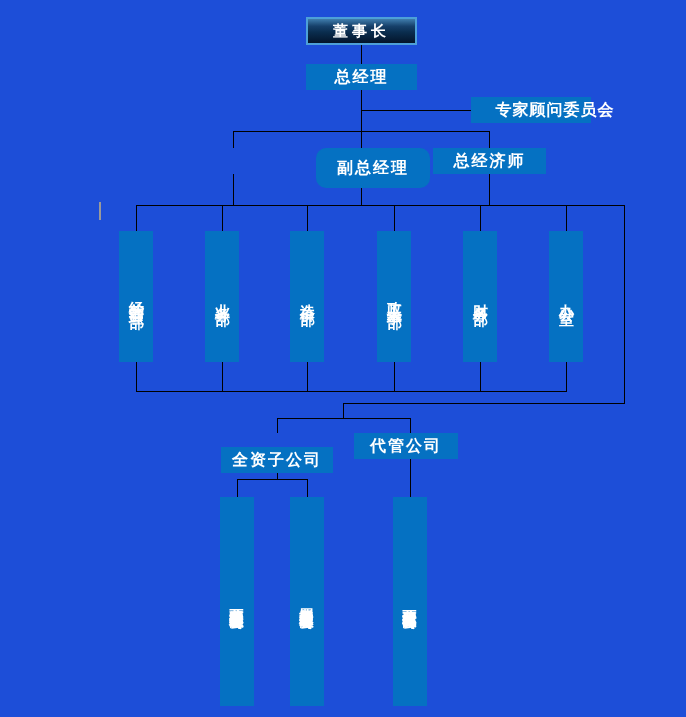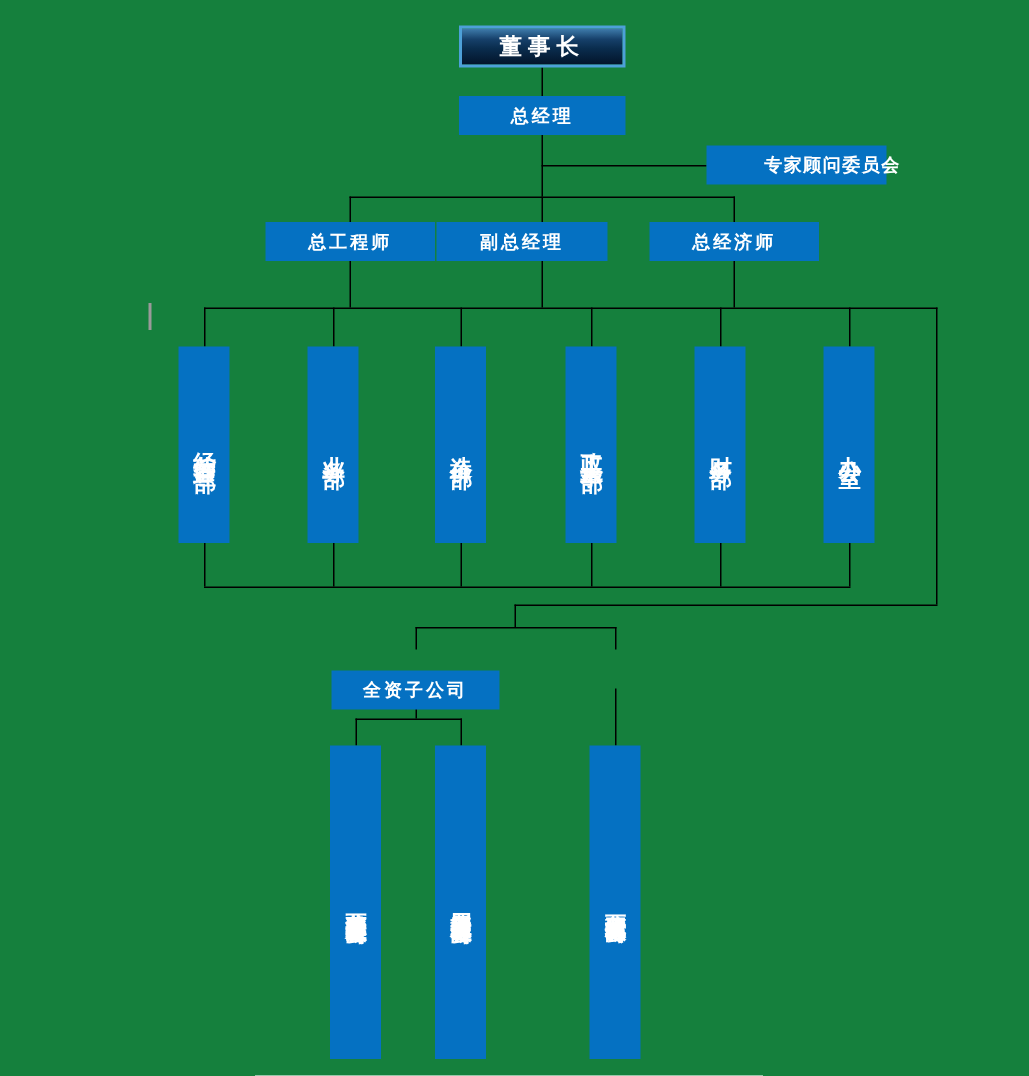--- a/index.html
+++ b/index.html
@@ -1,23 +1,23 @@
 <!DOCTYPE html>
 <html><head>
 <meta charset="utf-8">
 <style>
   html,body{margin:0;padding:0;background:#ffffff;}
   #canvas{
-    position:relative;width:686px;height:717px;background:#15803d;
+    position:relative;width:686px;height:717px;background:#1d4ed8;
     font-family:"DejaVu Sans","Liberation Sans",sans-serif;overflow:hidden;
   }
   .box{
     position:absolute;box-sizing:border-box;background:#0571c2;color:#ffffff;
     display:flex;align-items:center;justify-content:center;
-    font-weight:bold;font-size:12px;letter-spacing:2px;line-height:1;
+    font-weight:bold;font-size:16px;letter-spacing:2px;line-height:1;
     text-align:center;white-space:nowrap;
   }
   .box.chairman{
     background:linear-gradient(180deg,#3f7dad 0%,#16406a 30%,#0a2d4e 55%,#03142a 100%);
     border:2px solid #4da0d8;font-size:15px;letter-spacing:4px;
   }
   .vbox{
     position:absolute;box-sizing:border-box;background:#0571c2;color:#ffffff;
     display:flex;align-items:center;justify-content:center;font-weight:bold;
   }
@@ -71,22 +71,21 @@
   <div class="line" style="left:410px;top:459px;width:1px;height:38px;"></div>
 
   <div class="caret" style="left:99px;top:202px;width:2px;height:18px;"></div>
 
   <div class="box chairman" style="left:306px;top:17px;width:111px;height:28px;">董事长</div>
 
   <div class="box" style="left:306px;top:64px;width:111px;height:26px;">总经理</div>
 
   <div class="box" style="left:471px;top:97px;width:120px;height:26px;letter-spacing:1px;padding-left:48px;">专家顾问委员会</div>
 
-  <div class="box" style="left:177px;top:148px;width:113px;height:26px;">总工程师</div>
-  <div class="box" style="left:291px;top:148px;width:114px;height:26px;">副总经理</div>
+  <div class="box" style="left:316px;top:148px;width:114px;height:40px;border-radius:10px;">副总经理</div>
   <div class="box" style="left:433px;top:148px;width:113px;height:26px;">总经济师</div>
 
   <div class="vbox" style="left:119px;top:231px;width:34px;height:131px;">
     <span class="vtext">经营管理部</span>
   </div>
   <div class="vbox" style="left:205px;top:231px;width:34px;height:131px;">
     <span class="vtext">业务部</span>
   </div>
   <div class="vbox" style="left:290px;top:231px;width:34px;height:131px;">
     <span class="vtext">造价部</span>
@@ -95,20 +94,21 @@
     <span class="vtext">政工人事部</span>
   </div>
   <div class="vbox" style="left:463px;top:231px;width:34px;height:131px;">
     <span class="vtext">财务部</span>
   </div>
   <div class="vbox" style="left:549px;top:231px;width:34px;height:131px;">
     <span class="vtext">办公室</span>
   </div>
 
   <div class="box" style="left:221px;top:447px;width:112px;height:26px;">全资子公司</div>
+  <div class="box" style="left:354px;top:433px;width:104px;height:26px;">代管公司</div>
 
   <div class="vbox" style="left:220px;top:497px;width:34px;height:209px;">
     <span class="vtext small">西藏鉴科工程建设监理有限公司</span>
   </div>
   <div class="vbox" style="left:290px;top:497px;width:34px;height:209px;">
     <span class="vtext small">四川星田建设项目管理有限公司</span>
   </div>
   <div class="vbox" style="left:393px;top:497px;width:34px;height:209px;">
     <span class="vtext small">西藏正大招投标有限公司</span>
   </div>

